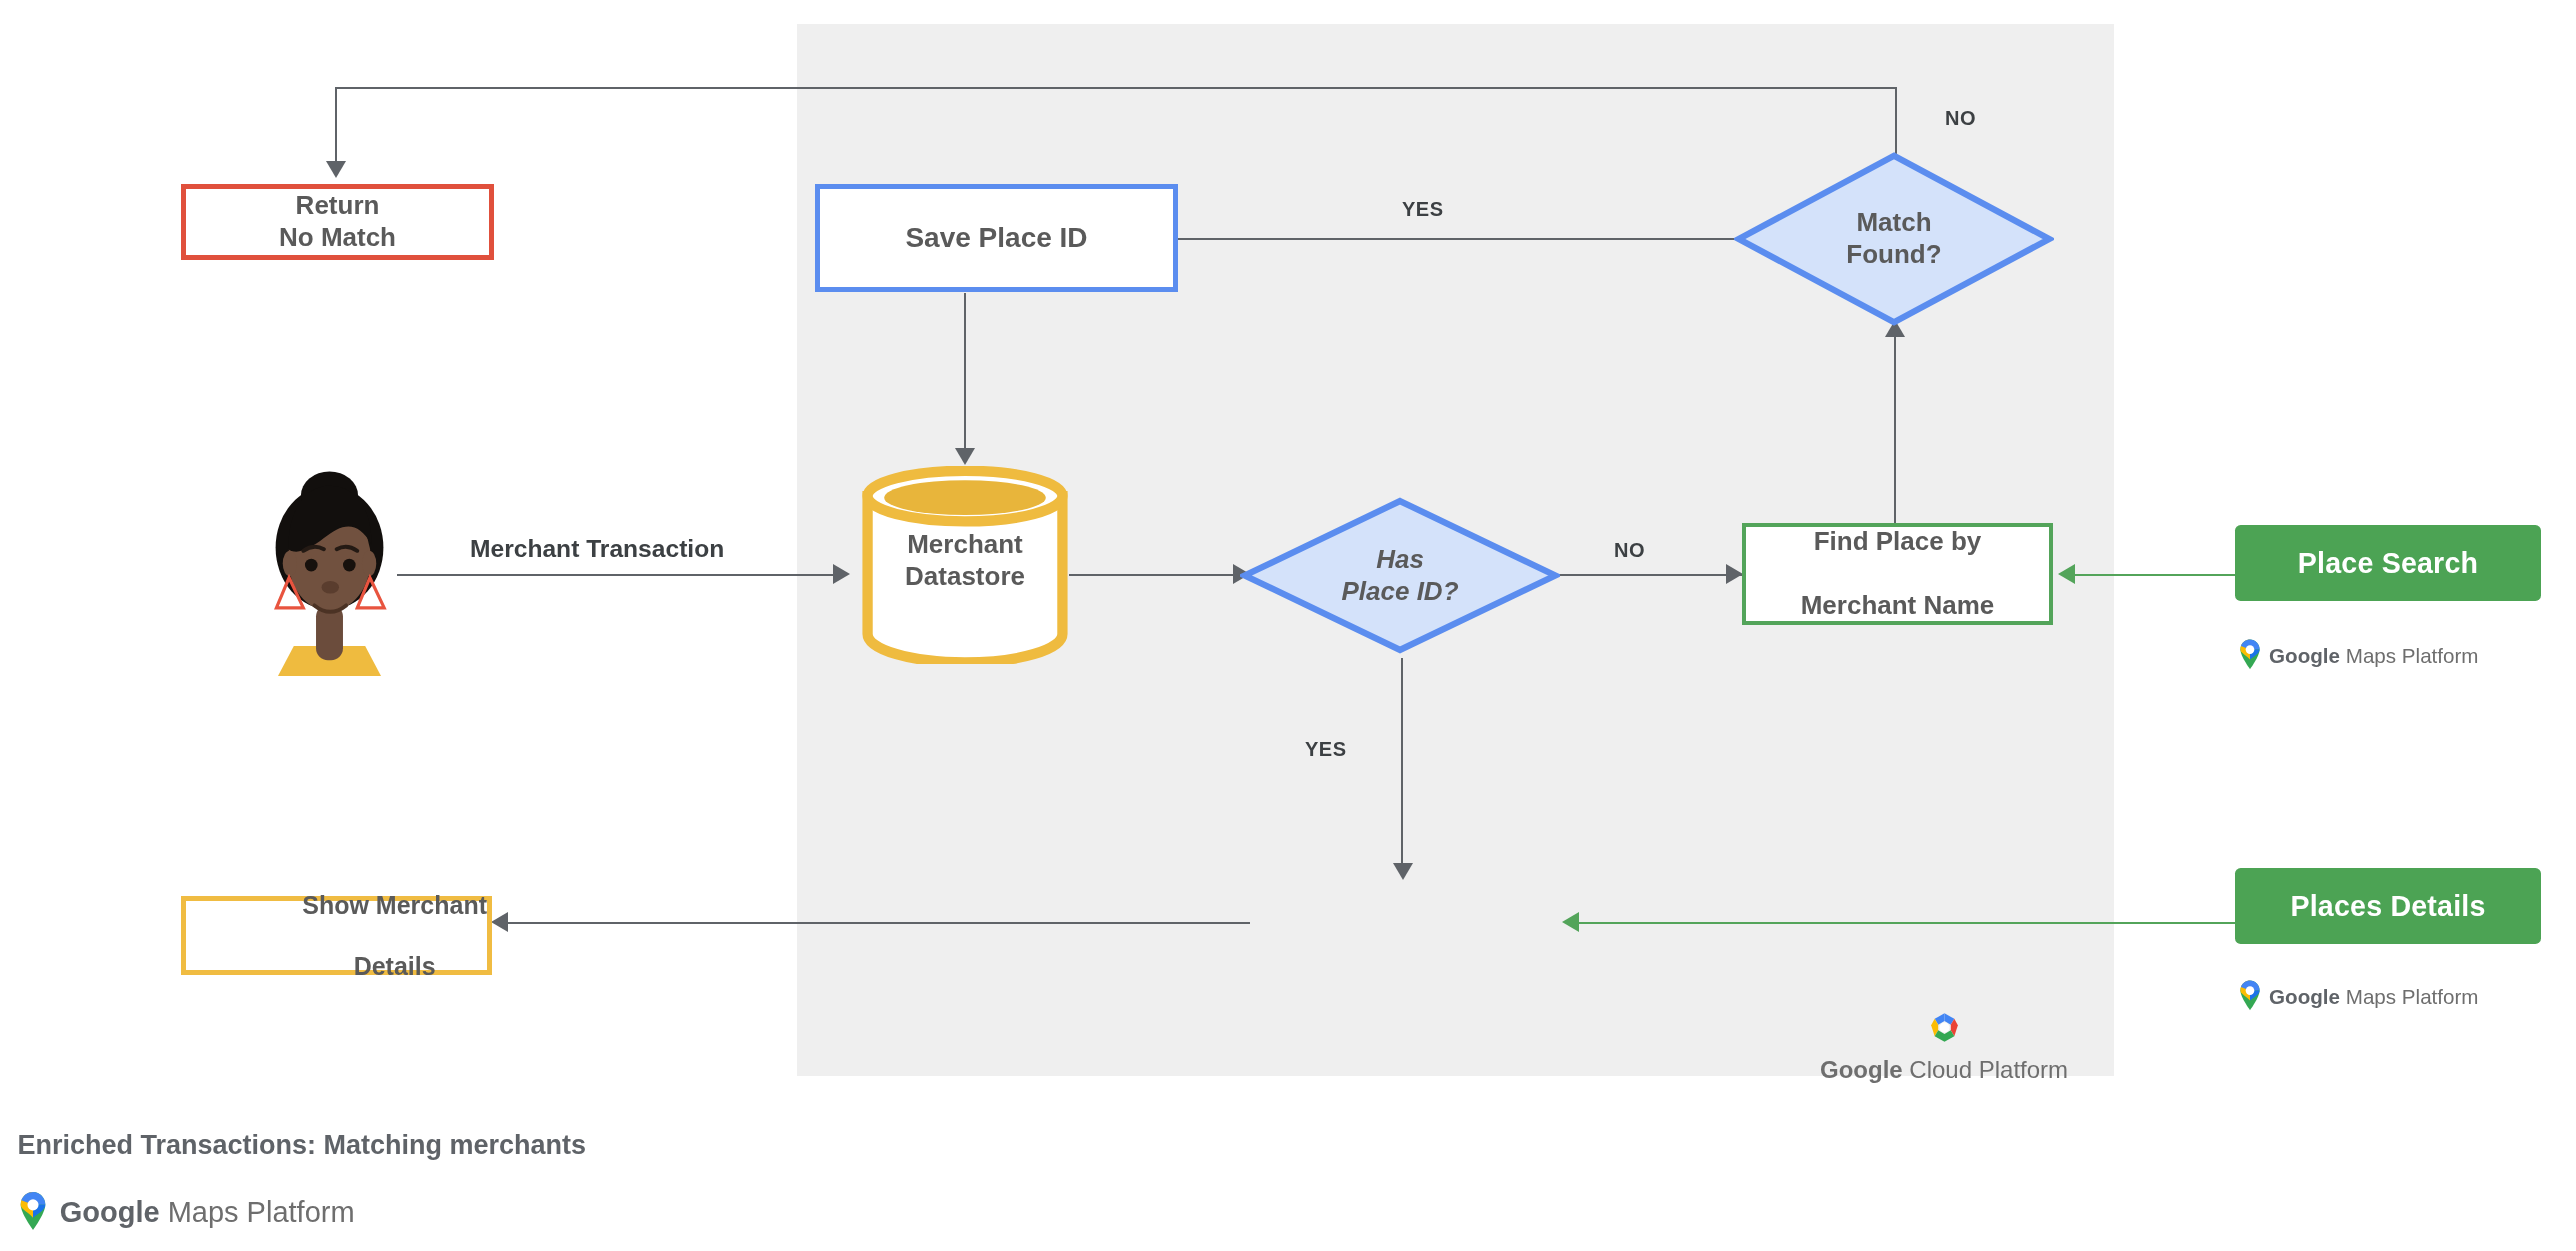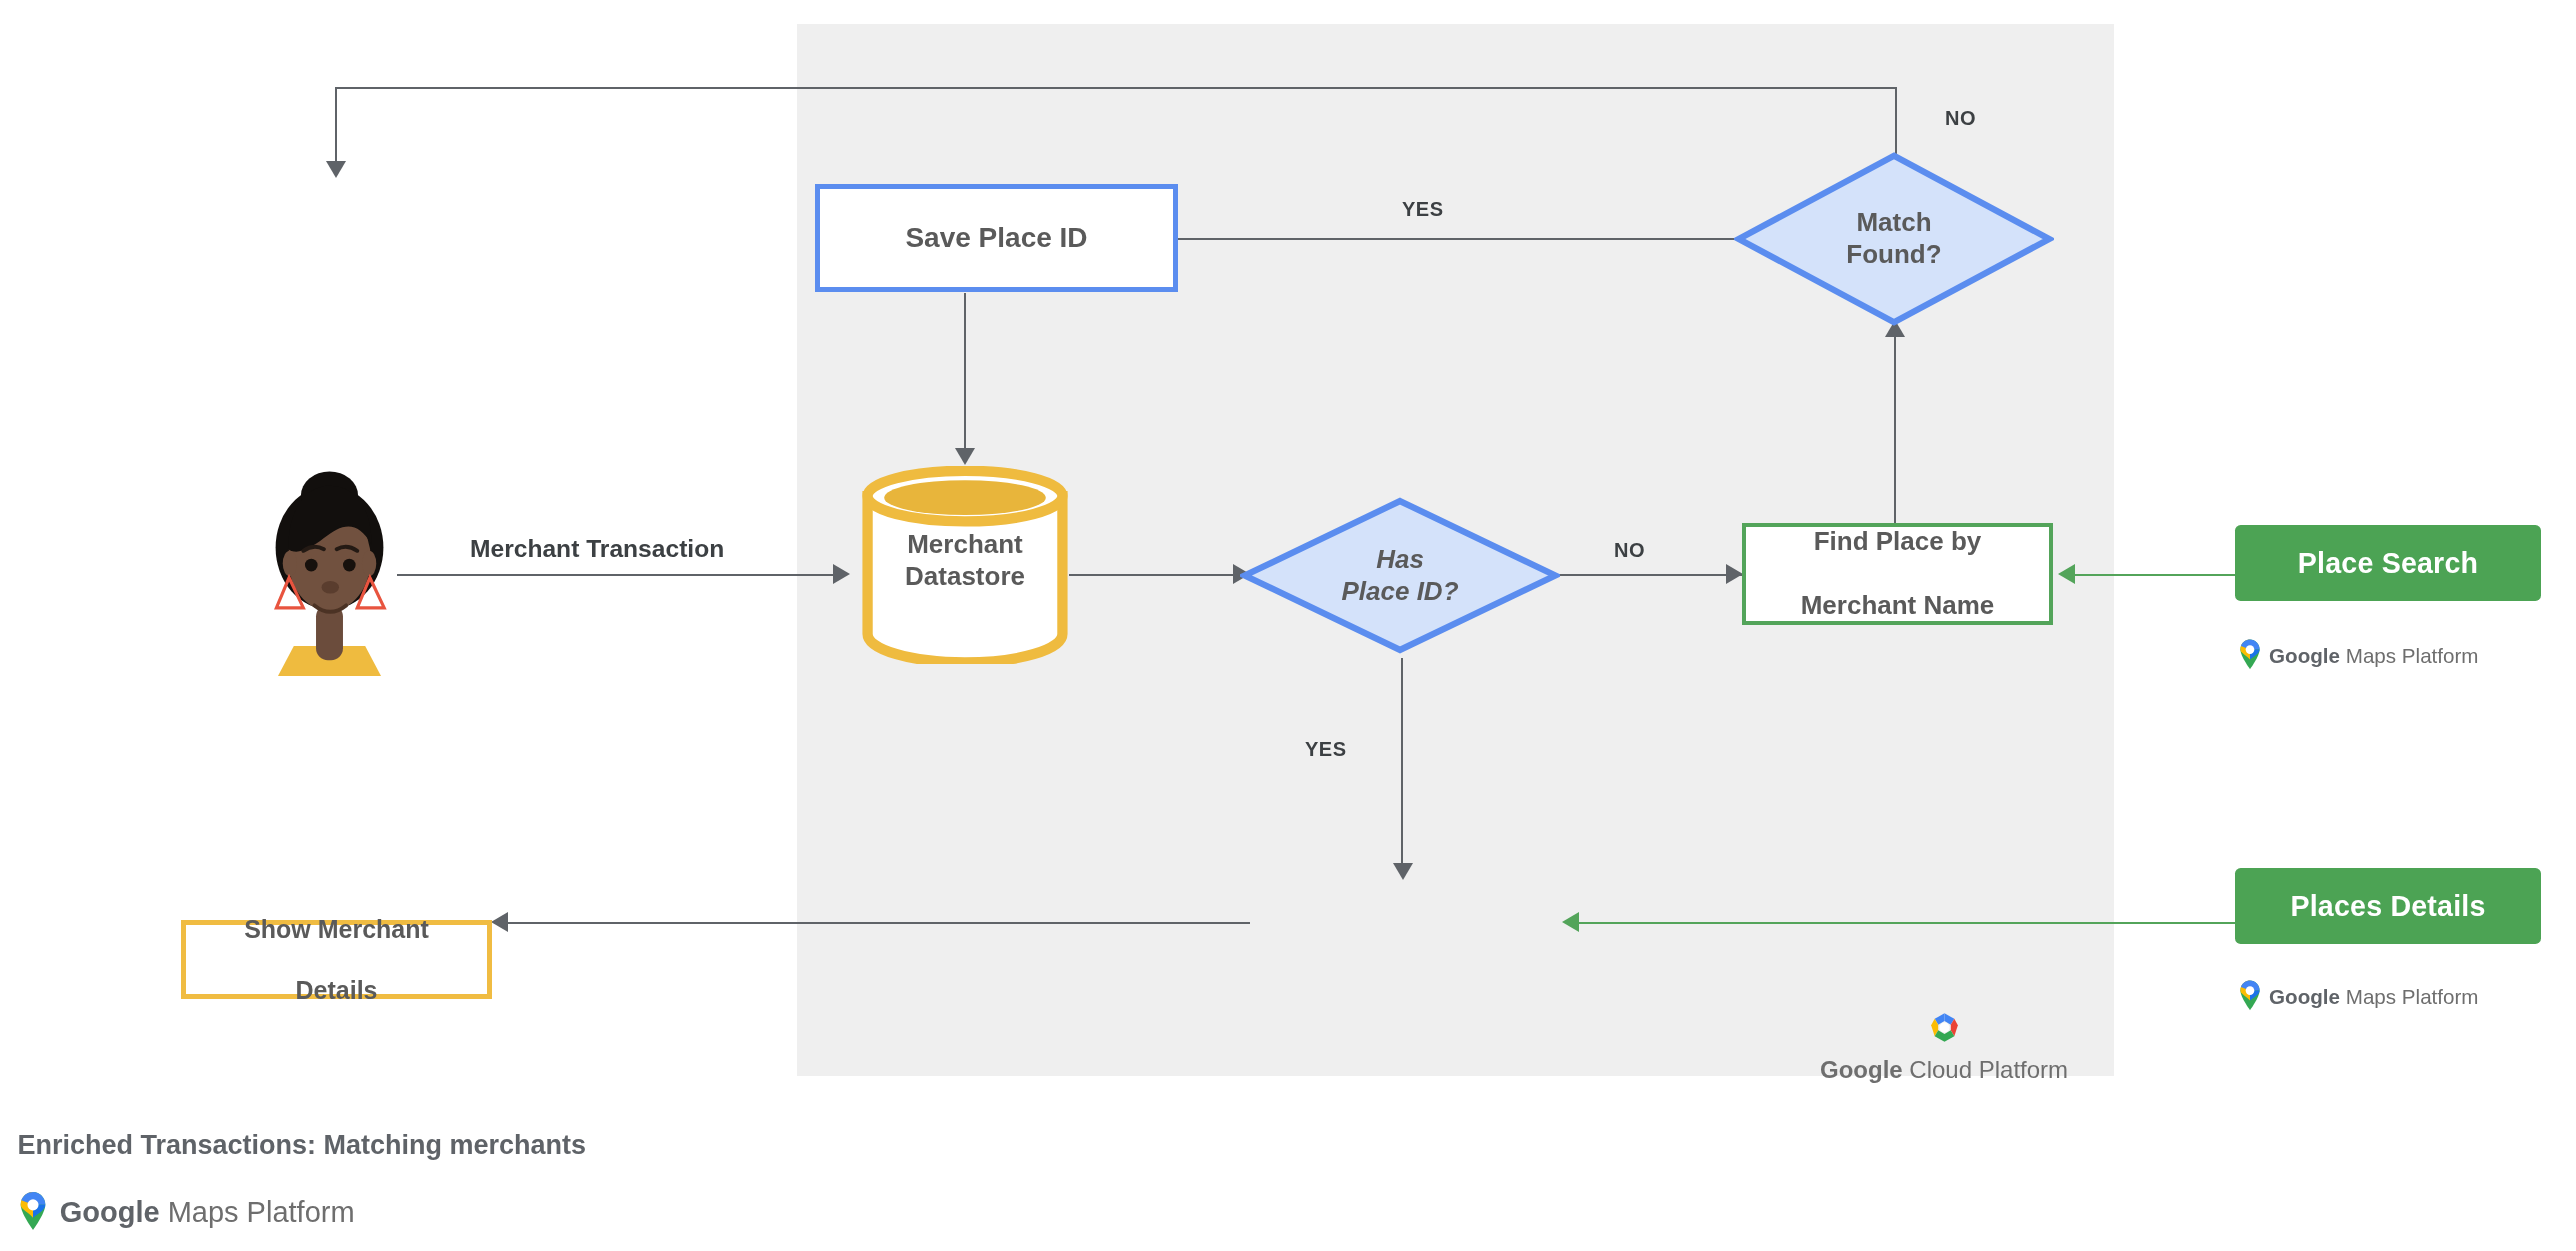--- a/index.html
+++ b/index.html
@@ -137,20 +137,26 @@
 
       <ellipse cx="86" cy="158" rx="11" ry="8" fill="#5a3d2e"></ellipse>
 
       <path d="M66 181 q20 16 40 0" stroke="#4b3224" stroke-width="5" fill="none" stroke-linecap="round"></path>
 
       <path d="M34 146 L18 184 L52 184 Z" stroke="#e8543f" stroke-width="4" fill="none"></path>
       <path d="M136 146 L120 184 L154 184 Z" stroke="#e8543f" stroke-width="4" fill="none"></path>
     </svg>
   </div>
 
+  <div class="node b-red" style="left:181px;top:184px;width:313px;height:76px;font-size:26px;">
+    <span>
+      <span>Return</span>
+      <span>No Match</span>
+    </span>
+  </div>
 
   <div class="node b-blue" style="left:815px;top:184px;width:363px;height:108px;font-size:28px;">
     <span>Save Place ID</span>
   </div>
 
   <div style="position:absolute;left:861px;top:466px;width:208px;height:198px;">
     <svg viewBox="0 0 262 250" width="208" height="198">
       <path d="M8 38 L8 212 A123 36 0 0 0 254 212 L254 38 Z" fill="#ffffff" stroke="#efbb3f" stroke-width="13"></path>
       <ellipse cx="131" cy="38" rx="123" ry="32" fill="#ffffff" stroke="#efbb3f" stroke-width="13"></ellipse>
       <ellipse cx="131" cy="40" rx="102" ry="22" fill="#e8b53b"></ellipse>
@@ -186,21 +192,21 @@
   </div>
 
   <div class="node b-green" style="left:1742px;top:523px;width:311px;height:102px;font-size:26px;">
     <span>
       <span>Find Place by</span><br>
       <span>Merchant Name</span>
     </span>
   </div>
 
 
-  <div class="node b-amber" style="left:181px;top:920px;width:311px;height:79px;font-size:25px;">
+  <div class="node b-amber" style="left:181px;top:896px;width:311px;height:79px;font-size:25px;justify-content:flex-end;">
     <span>
       <span>Show Merchant</span><br>
       <span>Details</span>
     </span>
   </div>
 
   <div class="chip" style="left:2235px;top:525px;width:306px;height:76px;font-size:28.6px;">
     <span>Place Search</span>
   </div>
   <div class="lockup" style="left:2238px;top:638px;">

